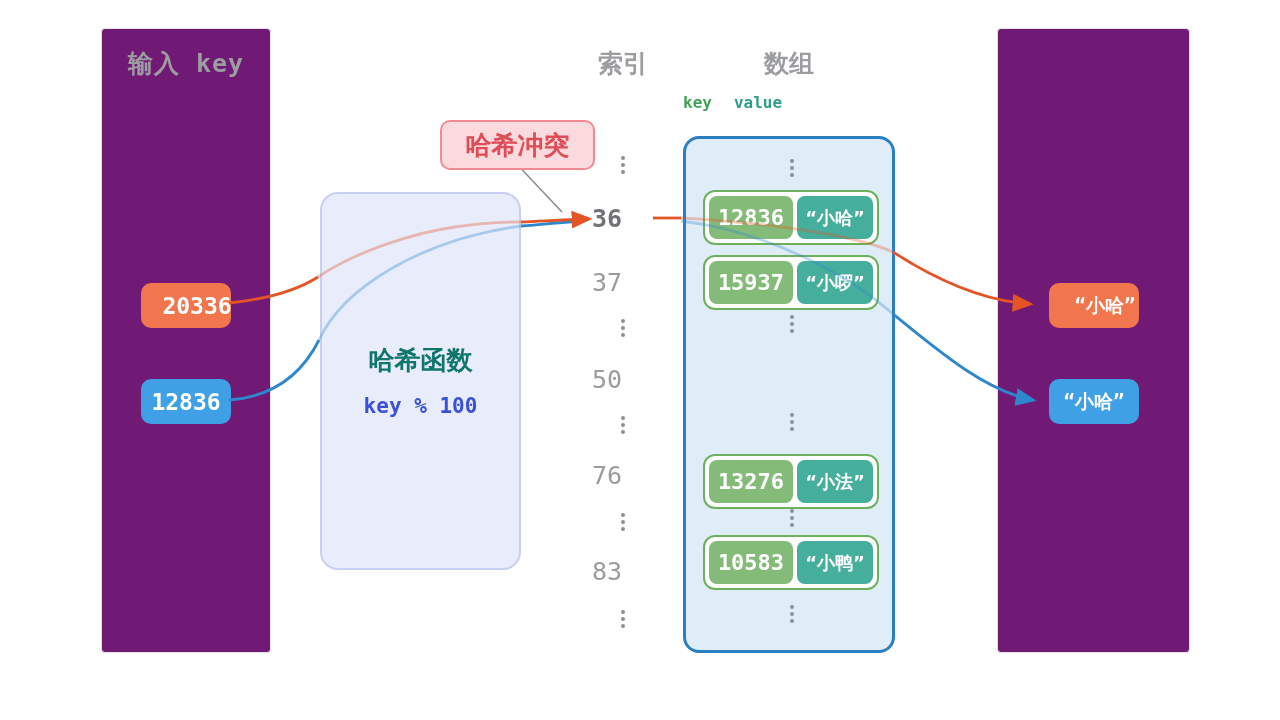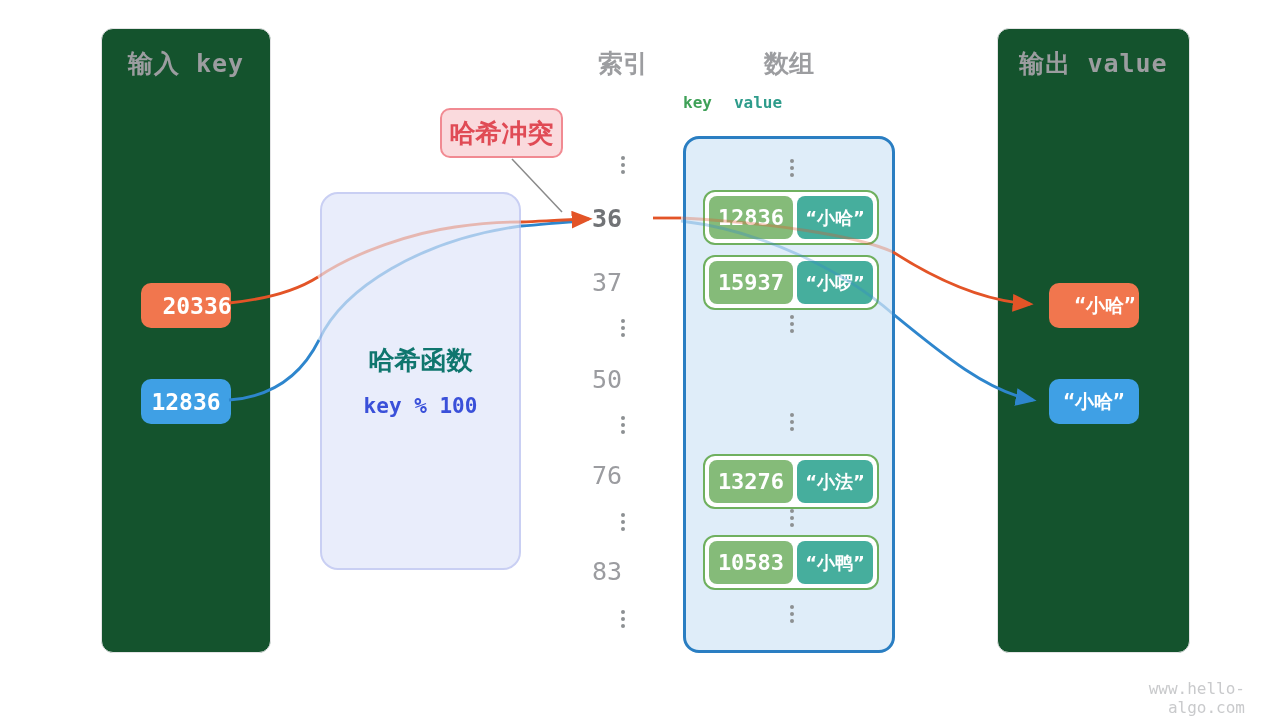--- a/index.html
+++ b/index.html
@@ -1,22 +1,22 @@
 <!DOCTYPE html>
 <html><head>
 <meta charset="utf-8">
 <style>
   * { margin:0; padding:0; box-sizing:border-box; }
   html,body { background:#ffffff; }
   body { font-family:"DejaVu Sans","Liberation Sans",sans-serif; }
   .canvas{ position:relative; width:1280px; height:720px; background:#ffffff; overflow:hidden; }
 
   
-  .panel{ position:absolute; top:28px; height:625px; background:#14532d;
-          border:1px solid #E3E3E5; border-radius:12px; }
+  .panel{ position:absolute; top:28px; height:625px; background:#701a75;
+          border:1px solid #E3E3E5; border-radius:4px; }
   .panel.left{ left:101px; width:170px; }
   .panel.right{ left:997px; width:193px; }
   .panel-title{ position:absolute; top:18px; left:0; width:100%; text-align:center;
                 font-family:"DejaVu Sans Mono","DejaVu Sans",monospace;
                 font-size:25px; font-weight:700; color:#9C9DA0; letter-spacing:1px; }
 
   
   .chip{ position:absolute; width:90px; height:45px; border-radius:10px;
          display:flex; align-items:center; justify-content:center;
          color:#ffffff; font-family:"DejaVu Sans Mono",monospace;
@@ -28,21 +28,21 @@
   
   .hash-box{ position:absolute; left:320px; top:192px; width:201px; height:378px;
              background:#E9EDFB; border:2px solid #C9CFF3; border-radius:18px; z-index:2; }
   .hash-title{ position:absolute; top:149px; width:100%; text-align:center;
                font-size:26px; font-weight:600; color:#0f766e; }
   .hash-formula{ position:absolute; top:200px; width:100%; text-align:center;
                  font-family:"DejaVu Sans Mono",monospace; font-size:21px;
                  font-weight:600; color:#3A50D9; }
 
   
-  .collision{ position:absolute; left:440px; top:108px; width:123px; height:50px;
+  .collision{ position:absolute; left:440px; top:120px; width:155px; height:50px;
               background:#FADADD; border:2px solid #F18A92; border-radius:10px;
               display:flex; align-items:center; justify-content:center;
               font-size:26px; font-weight:700; color:#E04B55; z-index:7; }
 
   
   .col-header{ position:absolute; font-family:"DejaVu Sans Mono","DejaVu Sans",monospace;
                font-size:25px; font-weight:700; color:#9C9DA0; }
   .kv-header{ position:absolute; top:93px; left:683px; width:212px; text-align:left;
               font-family:"DejaVu Sans Mono",monospace; font-size:16px; font-weight:600; }
   .kv-header .k{ color:#3FA158; margin-right:22px; }
@@ -208,19 +208,17 @@
     </div>
 
     <div class="dots" style="top:463px;">
         <i></i>
         <i></i>
         <i></i>
       </div>
   </div>
 
   <div class="panel right">
-    <div class="panel-title">输出 value</div>
     <div class="chip orange cjk" style="left:51px; top:254px;">“小哈”</div>
     <div class="chip blue cjk" style="left:51px; top:350px;">“小哈”</div>
   </div>
 
-  <div class="footer">www.hello-algo.com</div>
 </div>
 
 </body></html>

